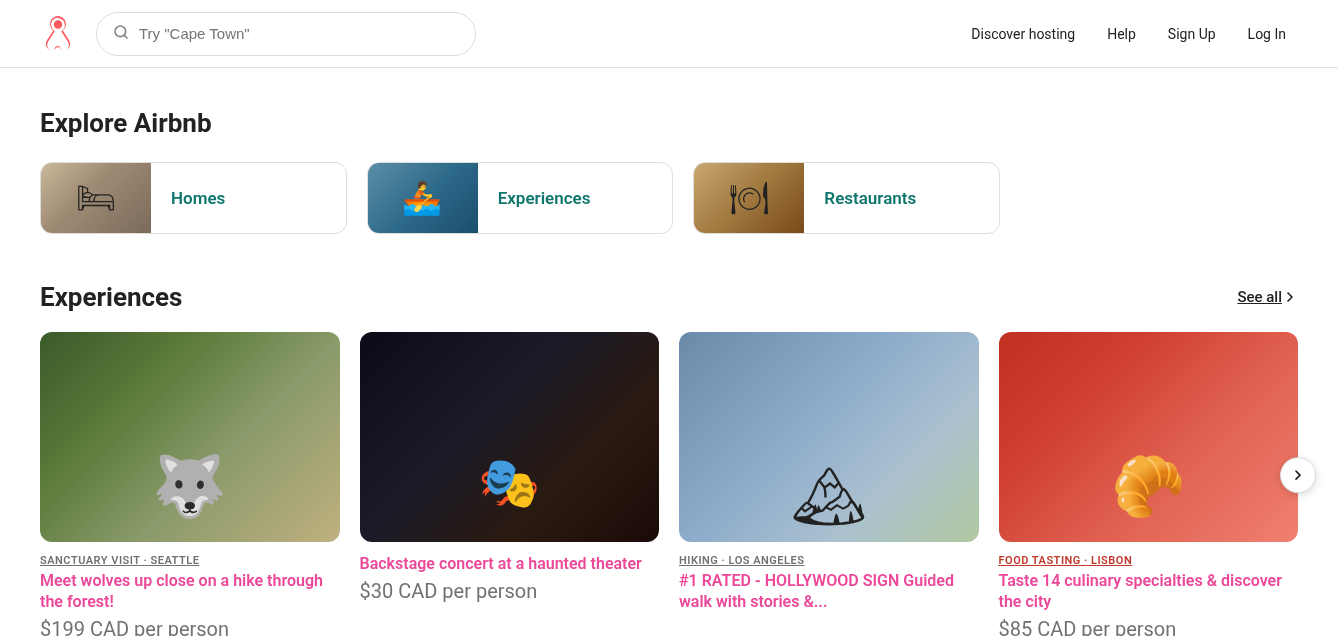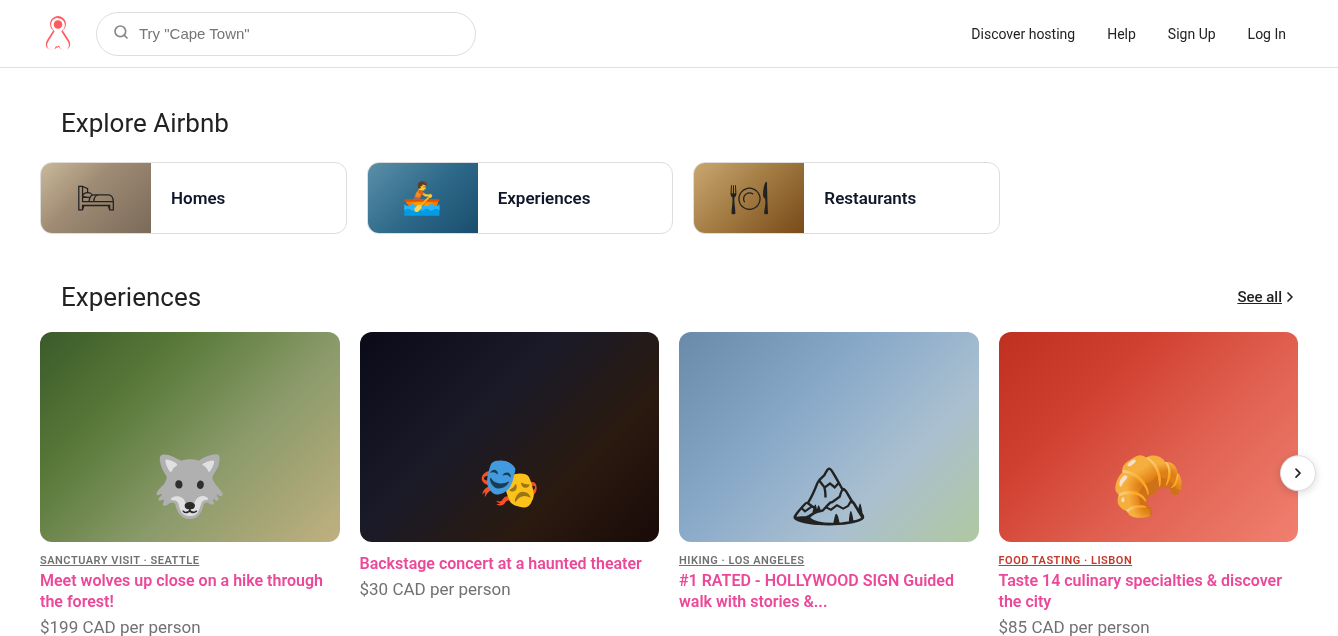--- a/index.html
+++ b/index.html
@@ -56,24 +56,23 @@
       text-decoration: none;
       white-space: nowrap;
     }
 
     
     .main { padding: 40px 40px 0 40px; }
 
     
     .section-title {
       font-size: 26px;
-      font-weight: 400;
+      font-weight: 700;
       margin-bottom: 24px;
       color: #222;
-      margin-left: 21px;
     }
 
     .category-grid {
       display: grid;
       grid-template-columns: repeat(3, 1fr);
       gap: 20px;
       margin-bottom: 48px;
       max-width: 960px;
     }
 
@@ -133,21 +132,21 @@
       font-size: 32px;
       top: 50%;
       left: 50%;
       transform: translate(-50%, -50%);
     }
 
     .category-label {
       padding: 0 20px;
       font-size: 17px;
       font-weight: 600;
-      color: #0f172a;
+      color: #0f766e;
     }
 
     
     .experiences-header {
       display: flex;
       align-items: center;
       justify-content: space-between;
       margin-bottom: 20px;
     }
     .see-all-link {
@@ -215,21 +214,21 @@
 
     .experience-title {
       font-size: 16px;
       font-weight: 600;
       color: #ec4899;
       margin-bottom: 4px;
       line-height: 1.3;
     }
 
     .experience-price {
-      font-size: 17px;
+      font-size: 20px;
       color: #717171;
     }
 
     .next-arrow {
       position: absolute;
       right: -18px;
       top: 50%;
       transform: translateY(-80%);
       width: 36px;
       height: 36px;

